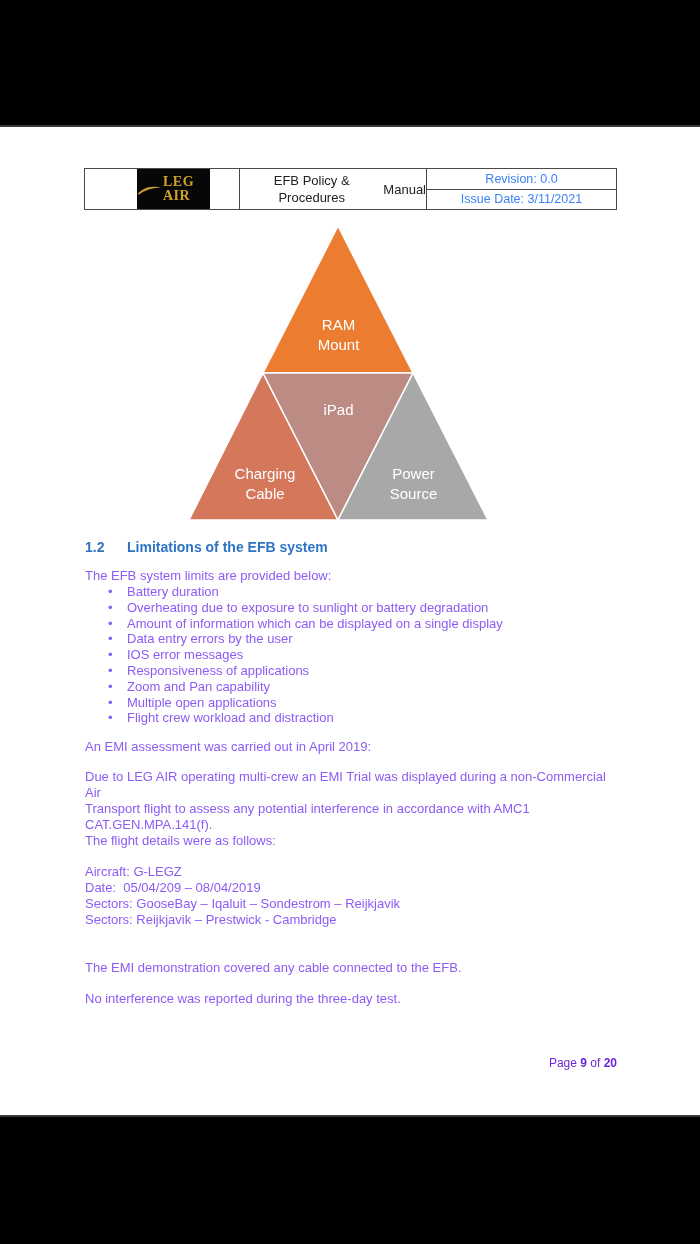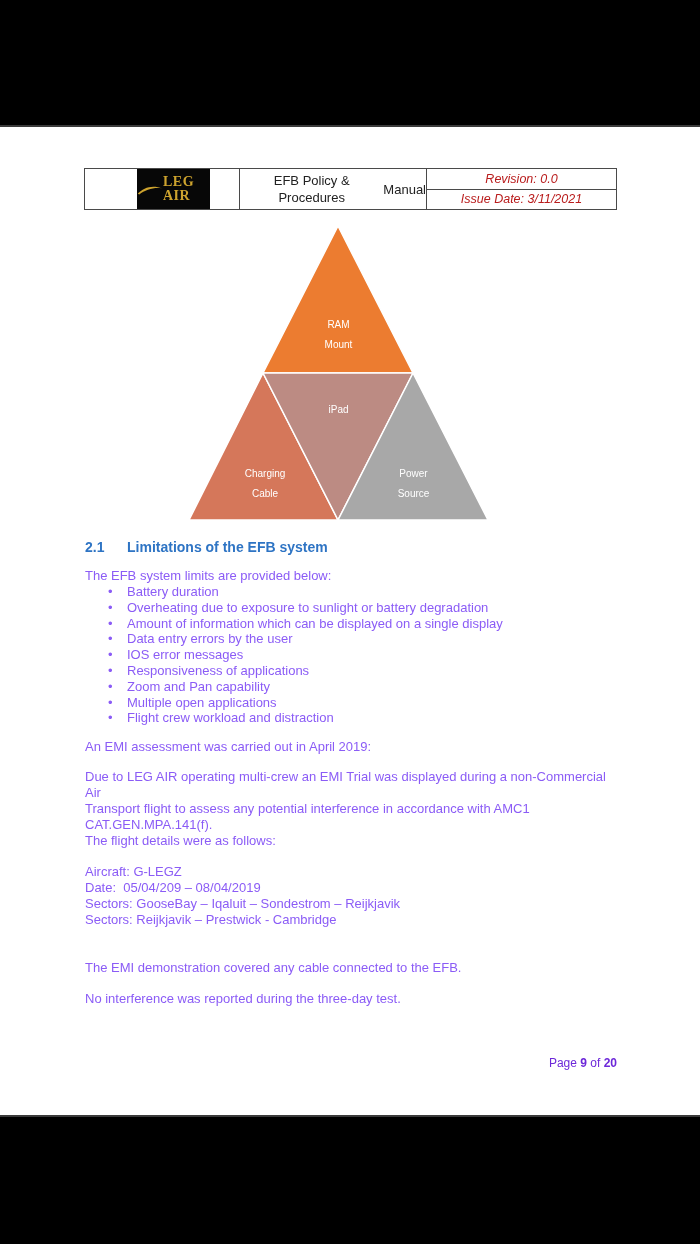--- a/index.html
+++ b/index.html
@@ -19,28 +19,28 @@
                border:1px solid #4a4a4a; background:#fff; }
   .hdr-cell { position:relative; }
   .hdr-cell.c1, .hdr-cell.c2 { border-right:1px solid #4a4a4a; }
   .logo-box { position:absolute; left:52px; top:0; width:73px; height:40px; background:#070707;
               display:flex; flex-direction:row; align-items:center; justify-content:center; }
   .logo-swoosh { margin-bottom:-2px; }
   .logo-text { font-family:"Liberation Serif", serif; font-size:14px; font-weight:bold;
                color:#cda32e; letter-spacing:0.5px; line-height:14px; }
   .title-cell { display:flex; flex-direction:row; align-items:center; justify-content:center;
                 height:100%; font-size:13px; line-height:17px; color:#222; text-align:center; }
-  .rev-cell { display:flex; flex-direction:column; height:100%; font-size:12.5px; color:#b91c1c;font-style:italic; }
+  .rev-cell { display:flex; flex-direction:column; height:100%; font-size:12.5px; color:#3b82f6; }
   .rev-row { flex:1; display:flex; align-items:center; justify-content:center; }
   .rev-row.first { border-bottom:1px solid #4a4a4a; }
 
   
   .triangle-wrap { position:absolute; left:189px; top:99px; width:299px; height:294px; }
   .triangle-wrap svg { position:absolute; left:0; top:0; }
-  .tri-label { position:absolute; color:#fff; font-size:10px; line-height:20px; text-align:center; }
+  .tri-label { position:absolute; color:#fff; font-size:15px; line-height:20px; text-align:center; }
   .tri-label.ram   { left:0;     top:89px;  width:299px; }
   .tri-label.ipad  { left:0;     top:174px; width:299px; }
   .tri-label.cable { left:0;     top:238px; width:152px; }
   .tri-label.power { left:150px; top:238px; width:149px; }
 
   
   .sec-heading { position:absolute; left:85px; top:412px; width:532px; display:flex;
                  font-size:14px; font-weight:bold; color:#2e74c4; line-height:16px; }
   .sec-num { width:42px; flex:0 0 42px; }
 
@@ -113,21 +113,21 @@
         <div>Charging</div>
         <div>Cable</div>
       </div>
       <div class="tri-label power">
         <div>Power</div>
         <div>Source</div>
       </div>
     </div>
 
     <div class="sec-heading">
-      <span class="sec-num">2.1</span>
+      <span class="sec-num">1.2</span>
       <span>Limitations of the EFB system</span>
     </div>
 
     <div class="blk blk-limits doc">
       <div>The EFB system limits are provided below:</div>
       <ul class="limit-list">
         <li>Battery duration</li>
         <li>Overheating due to exposure to sunlight or battery degradation</li>
         <li>Amount of information which can be displayed on a single display</li>
         <li>Data entry errors by the user</li>

